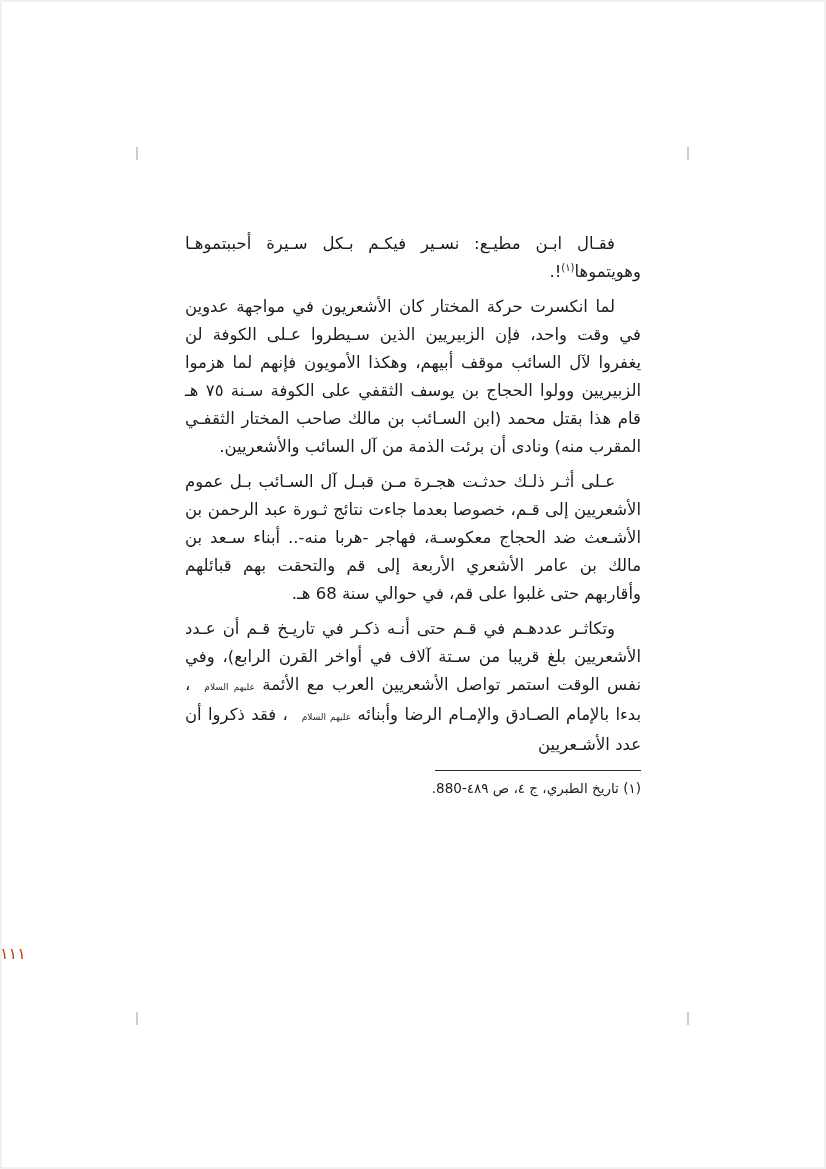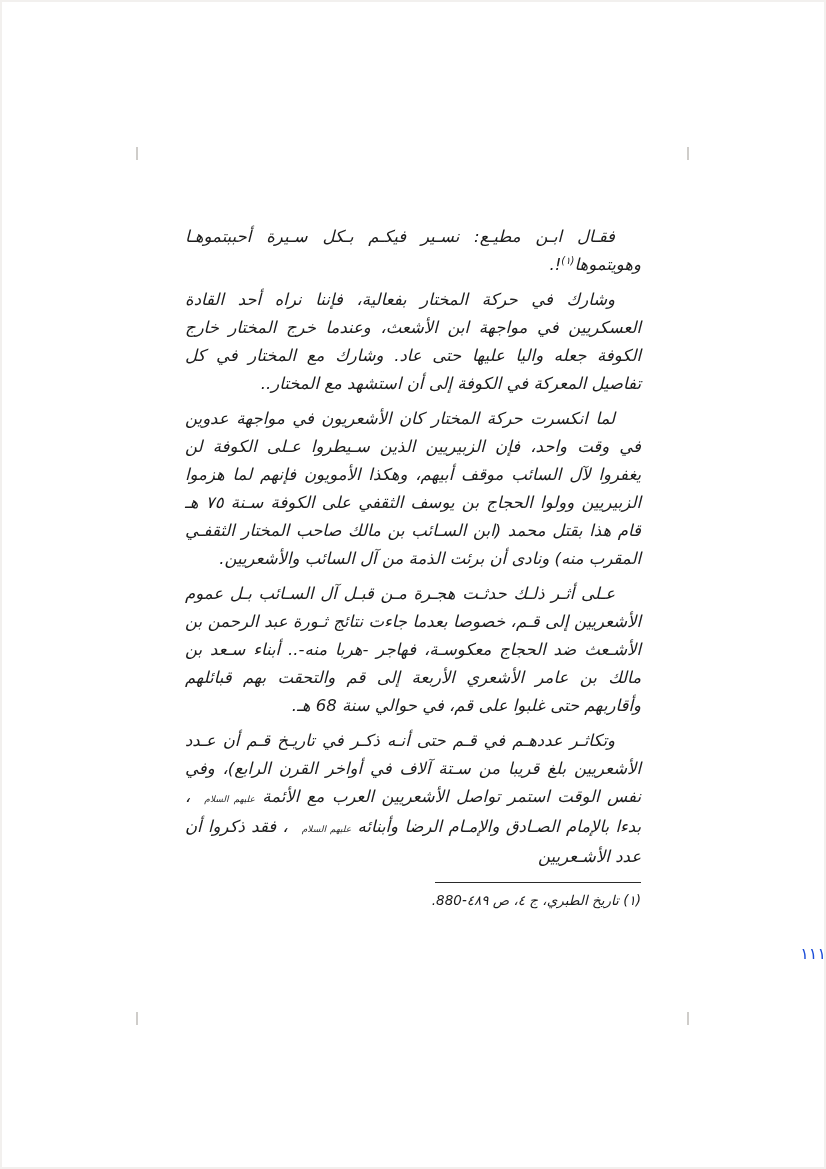--- a/index.html
+++ b/index.html
@@ -10,51 +10,50 @@
     overflow:hidden;
   }
   .crop-mark{
     position:absolute;width:2px;height:13px;background:#cfcdca;
   }
   .crop-tl{left:136px;top:147px;}
   .crop-tr{left:687px;top:147px;}
   .crop-bl{left:136px;top:1012px;}
   .crop-br{left:687px;top:1012px;}
   .text-block{
-    position:absolute;top:223px;left:185px;width:456px;
+    position:absolute;top:230px;left:185px;width:456px;
     direction:rtl;text-align:justify;text-justify:inter-word;
-    font-size:16.5px;line-height:28px;color:#1b1b1b;font-style:italic;
+    font-size:16.5px;line-height:28px;color:#1b1b1b;
   }
   .para{margin:0 0 7px;text-indent:26px;}
   .fn-marker{font-size:10px;line-height:0;}
   .honorific{font-size:9px;color:#2a2a2a;letter-spacing:-0.3px;margin-left:14px;}
   .footnote-rule{
     width:206px;height:1px;background:#2a2a2a;
     margin:11px 0 7px auto; 
   }
   .footnote{font-size:13.5px;line-height:20px;text-indent:0;}
   .page-number{
     position:absolute;top:944px;left:0;right:0;
-    text-align:right;font-size:16px;color:#1d4ed8;
+    text-align:left;font-size:16px;color:#c2410c;
     direction:rtl;
   }
 </style>
 </head>
 <body>
 
 <div class="crop-mark crop-tl"></div>
 <div class="crop-mark crop-tr"></div>
 <div class="crop-mark crop-bl"></div>
 <div class="crop-mark crop-br"></div>
 
 <div class="text-block">
 
   <p class="para"><span>فقـال ابـن مطيـع: نسـير فيكـم بـكل سـيرة أحببتموهـا وهويتموها</span><sup class="fn-marker">(١)</sup><span>!.</span></p>
 
-  <p class="para"><span>وشارك في حركة المختار بفعالية، فإننا نراه أحد القادة العسكريين في مواجهة ابن الأشعث، وعندما خرج المختار خارج الكوفة جعله واليا عليها حتى عاد. وشارك مع المختار في كل تفاصيل المعركة في الكوفة إلى أن استشهد مع المختار..</span></p>
 
   <p class="para"><span>لما انكسرت حركة المختار كان الأشعريون في مواجهة عدوين في وقت واحد، فإن الزبيريين الذين سـيطروا عـلى الكوفة لن يغفروا لآل السائب موقف أبيهم، وهكذا الأمويون فإنهم لما هزموا الزبيريين وولوا الحجاج بن يوسف الثقفي على الكوفة سـنة ٧٥ هـ قام هذا بقتل محمد (ابن السـائب بن مالك صاحب المختار الثقفـي المقرب منه) ونادى أن برئت الذمة من آل السائب والأشعريين.</span></p>
 
   <p class="para"><span>عـلى أثـر ذلـك حدثـت هجـرة مـن قبـل آل السـائب بـل عموم الأشعريين إلى قـم، خصوصا بعدما جاءت نتائج ثـورة عبد الرحمن بن الأشـعث ضد الحجاج معكوسـة، فهاجر -هربا منه-.. أبناء سـعد بن مالك بن عامر الأشعري الأربعة إلى قم والتحقت بهم قبائلهم وأقاربهم حتى غلبوا على قم، في حوالي سنة 68 هـ.</span></p>
 
   <p class="para"><span>وتكاثـر عددهـم في قـم حتى أنـه ذكـر في تاريـخ قـم أن عـدد الأشعريين بلغ قريبا من سـتة آلاف في أواخر القرن الرابع)، وفي نفس الوقت استمر تواصل الأشعريين العرب مع الأئمة </span><span class="honorific">عليهم السلام</span><span>، بدءا بالإمام الصـادق والإمـام الرضا وأبنائه </span><span class="honorific">عليهم السلام</span><span>، فقد ذكروا أن عدد الأشـعريين</span></p>
 
   <div class="footnote-rule"></div>
   <div class="footnote">(١) تاريخ الطبري، ج ٤، ص ٤٨٩-880.</div>
 

